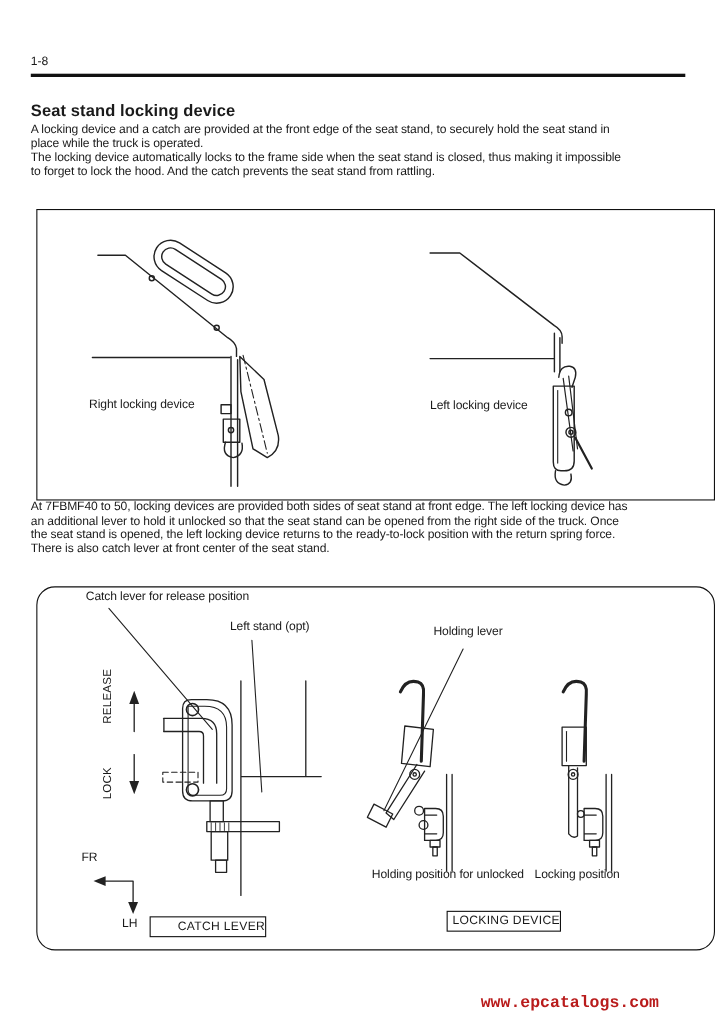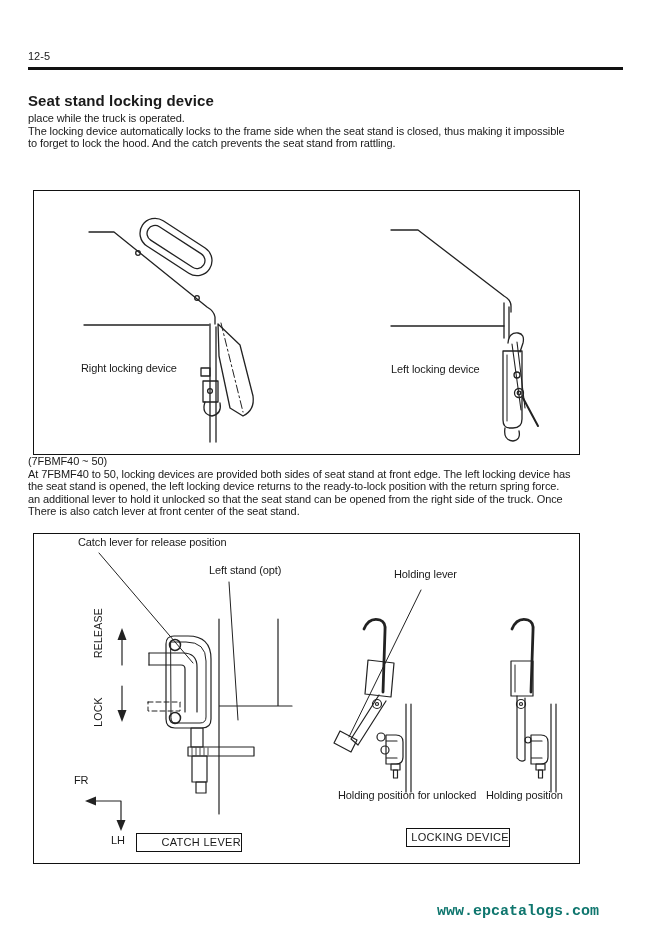--- a/index.html
+++ b/index.html
@@ -5,40 +5,41 @@
   html,body{margin:0;padding:0;}
   body{width:651px;height:930px;background:#ffffff;position:relative;
        font-family:"Liberation Sans",sans-serif;color:#1a1a1a;overflow:hidden;}
   .pagenum{position:absolute;left:28px;top:50px;font-size:11px;}
   .rule{position:absolute;left:28px;top:67px;width:595px;height:3px;background:#111;}
   .title{position:absolute;left:28px;top:92px;margin:0;font-size:15px;font-weight:bold;letter-spacing:.1px;}
   .para{position:absolute;left:28px;width:594px;font-size:11px;line-height:12.5px;letter-spacing:-0.1px;}
   .tline{white-space:nowrap;}
   #para1{top:112px;}
   #para2{top:455px;}
-  .figure{position:absolute;left:33px;width:547px;border:1.5px solid #111;box-sizing:border-box;background:#fff;}
+  .figure{position:absolute;left:33px;width:617px;border:1.5px solid #111;box-sizing:border-box;background:#fff;}
   #figure1{top:190px;height:265px;}
-  #figure2{top:533px;height:331px;}
+  #figure2{top:533px;height:331px;border-radius:17px;}
   .figure svg{position:absolute;left:0;top:0;}
   .flabel{position:absolute;font-size:11px;white-space:nowrap;letter-spacing:-0.1px;}
   .vlabel{position:absolute;width:50px;text-align:center;font-size:10.5px;letter-spacing:.2px;
           transform:rotate(-90deg);transform-origin:center;white-space:nowrap;}
   .boxlabel{position:absolute;border:1.2px solid #111;font-size:11px;text-align:right;
             letter-spacing:.3px;box-sizing:border-box;}
   .watermark{position:absolute;left:437px;top:903px;font-family:"Liberation Mono","DejaVu Sans Mono",monospace;
              font-weight:bold;font-size:15px;white-space:nowrap;}
 </style>
 </head>
 <body>
 
-<div class="pagenum">12-5</div>
+<div class="pagenum">1-8</div>
 <div class="rule"></div>
 <h1 class="title">Seat stand locking device</h1>
 
 <div class="para" id="para1">
+  <div class="tline">A locking device and a catch are provided at the front edge of the seat stand, to securely hold the seat stand in</div>
   <div class="tline">place while the truck is operated.</div>
   <div class="tline">The locking device automatically locks to the frame side when the seat stand is closed, thus making it impossible</div>
   <div class="tline">to forget to lock the hood. And the catch prevents the seat stand from rattling.</div>
 </div>
 
 <div class="figure" id="figure1">
   <svg width="568" height="262" viewBox="0 0 568 262" fill="none" stroke="#222" stroke-width="1.3" stroke-linecap="round" stroke-linejoin="round">
 
     <g>
       <path d="M55,41 H80 L173,116 Q180,120 181,126 V133"></path>
@@ -71,24 +72,23 @@
       <circle cx="485" cy="202" r="4.5"></circle>
       <circle cx="485" cy="202" r="1.8"></circle>
       <path d="M489,207 L504,235" stroke-width="2"></path>
     </g>
   </svg>
   <div class="flabel" style="left:47px;top:171px">Right locking device</div>
   <div class="flabel" style="left:357px;top:172px">Left locking device</div>
 </div>
 
 <div class="para" id="para2">
-  <div class="tline">(7FBMF40 ~ 50)</div>
   <div class="tline">At 7FBMF40 to 50, locking devices are provided both sides of seat stand at front edge. The left locking device has</div>
+  <div class="tline">an additional lever to hold it unlocked so that the seat stand can be opened from the right side of the truck. Once</div>
   <div class="tline">the seat stand is opened, the left locking device returns to the ready-to-lock position with the return spring force.</div>
-  <div class="tline">an additional lever to hold it unlocked so that the seat stand can be opened from the right side of the truck. Once</div>
   <div class="tline">There is also catch lever at front center of the seat stand.</div>
 </div>
 
 <div class="figure" id="figure2">
   <svg width="568" height="328" viewBox="0 0 568 328" fill="none" stroke="#222" stroke-width="1.2" stroke-linecap="round" stroke-linejoin="round">
 
     <g stroke-width="1">
       <path d="M65,19 L159,129"></path>
       <path d="M195,48 L204,186"></path>
       <path d="M387,56 L315,203"></path>
@@ -156,17 +156,17 @@
 
   <div class="flabel" style="left:44px;top:2px">Catch lever for release position</div>
   <div class="flabel" style="left:175px;top:30px">Left stand (opt)</div>
   <div class="flabel" style="left:360px;top:34px">Holding lever</div>
   <div class="vlabel" style="left:39px;top:93px">RELEASE</div>
   <div class="vlabel" style="left:39px;top:172px">LOCK</div>
   <div class="flabel" style="left:40px;top:240px">FR</div>
   <div class="flabel" style="left:77px;top:300px">LH</div>
   <div class="boxlabel" style="left:102px;top:299px;width:106px;height:19px;line-height:17px">CATCH LEVER</div>
   <div class="flabel" style="left:304px;top:255px">Holding position for unlocked</div>
-  <div class="flabel" style="left:452px;top:255px">Holding position</div>
+  <div class="flabel" style="left:452px;top:255px">Locking position</div>
   <div class="boxlabel" style="left:372px;top:294px;width:104px;height:19px;line-height:17px">LOCKING DEVICE</div>
 </div>
 
-<div class="watermark" style="color:#0f766e">www.epcatalogs.com</div>
+<div class="watermark" style="color:#b91c1c">www.epcatalogs.com</div>
 
 </body></html>

